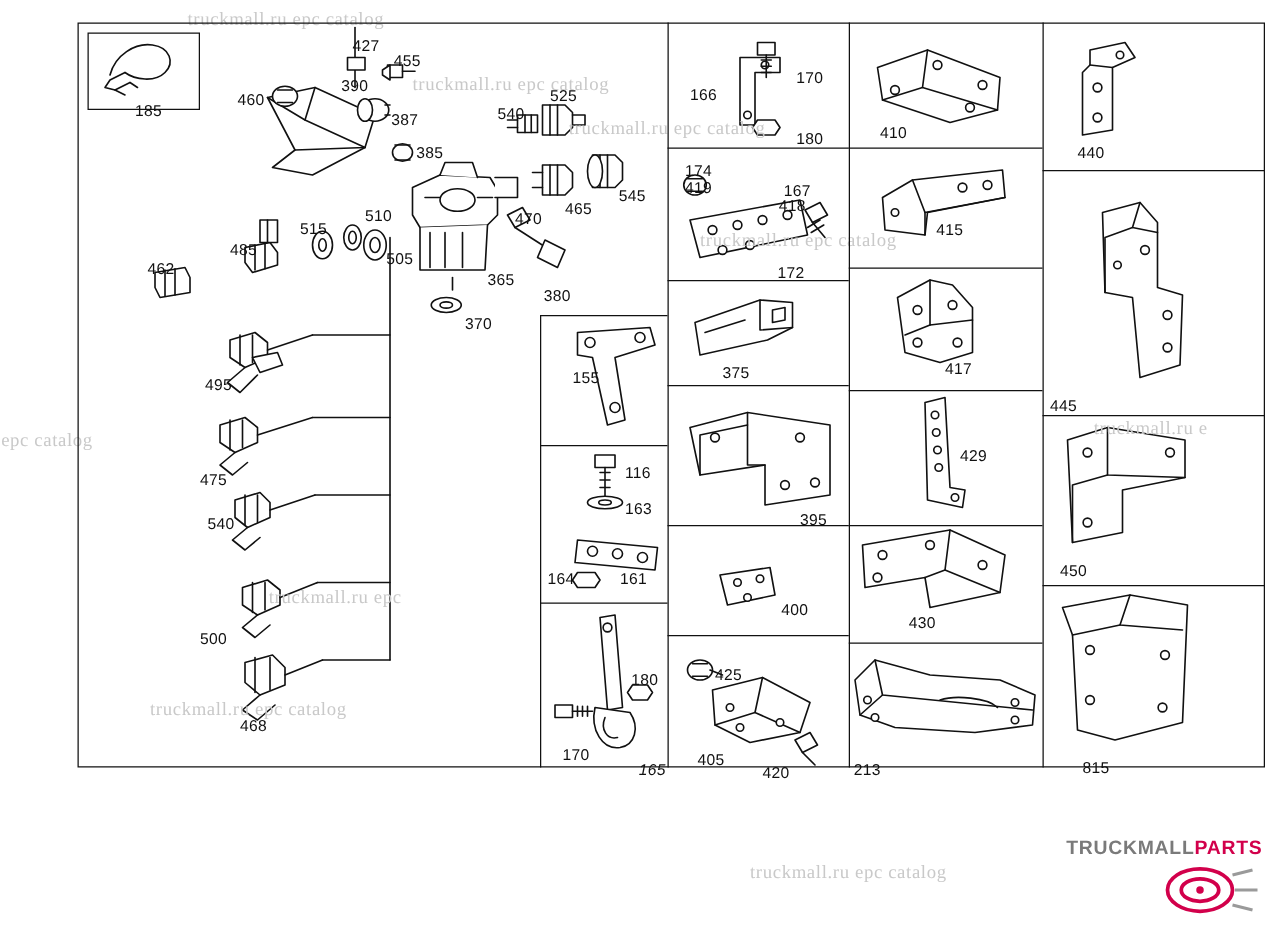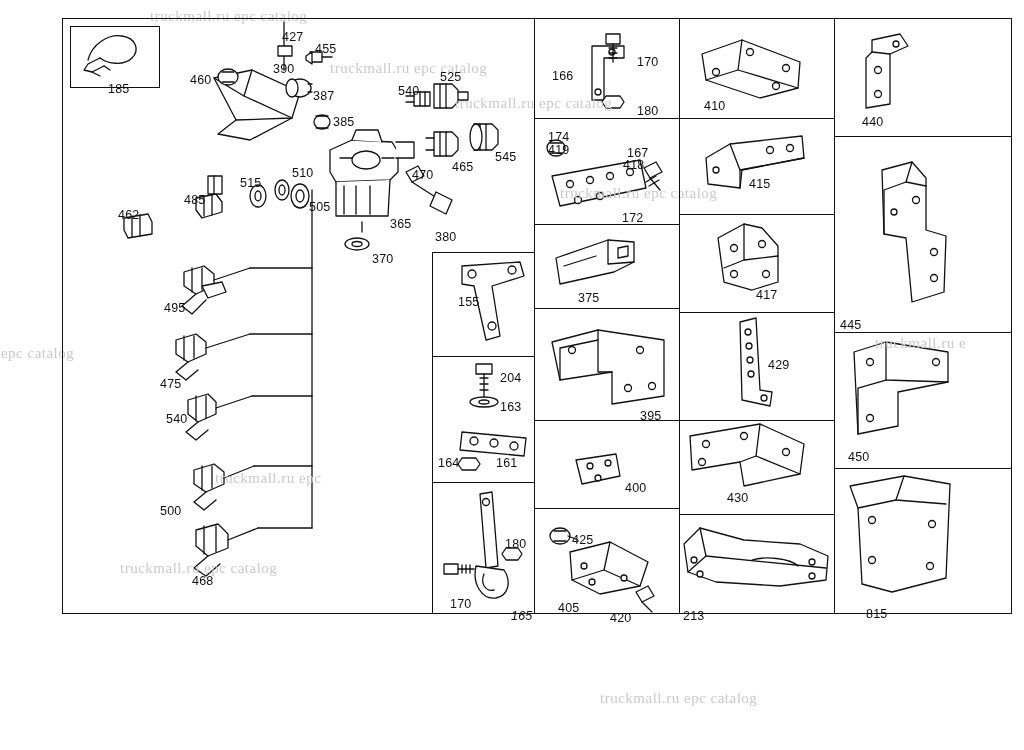--- a/index.html
+++ b/index.html
@@ -468,21 +468,21 @@
     <div class="lbl" style="left:118px;top:208px;">462</div>
     <div class="lbl" style="left:390px;top:217px;">365</div>
     <div class="lbl" style="left:435px;top:230px;">380</div>
     <div class="lbl" style="left:372px;top:252px;">370</div>
     <div class="lbl" style="left:164px;top:301px;">495</div>
     <div class="lbl" style="left:160px;top:377px;">475</div>
     <div class="lbl" style="left:166px;top:412px;">540</div>
     <div class="lbl" style="left:160px;top:504px;">500</div>
     <div class="lbl" style="left:192px;top:574px;">468</div>
     <div class="lbl" style="left:458px;top:295px;">155</div>
-    <div class="lbl" style="left:500px;top:371px;">204</div>
+    <div class="lbl" style="left:500px;top:371px;">116</div>
     <div class="lbl" style="left:500px;top:400px;">163</div>
     <div class="lbl" style="left:438px;top:456px;">164</div>
     <div class="lbl" style="left:496px;top:456px;">161</div>
     <div class="lbl" style="left:505px;top:537px;">180</div>
     <div class="lbl" style="left:450px;top:597px;">170</div>
     <div class="lbl" style="left:511px;top:609px;font-style:italic;">165</div>
     <div class="lbl" style="left:552px;top:69px;">166</div>
     <div class="lbl" style="left:637px;top:55px;">170</div>
     <div class="lbl" style="left:637px;top:104px;">180</div>
     <div class="lbl" style="left:548px;top:130px;">174</div>
@@ -501,14 +501,33 @@
     <div class="lbl" style="left:756px;top:288px;">417</div>
     <div class="lbl" style="left:768px;top:358px;">429</div>
     <div class="lbl" style="left:727px;top:491px;">430</div>
     <div class="lbl" style="left:683px;top:609px;">213</div>
     <div class="lbl" style="left:862px;top:115px;">440</div>
     <div class="lbl" style="left:840px;top:318px;">445</div>
     <div class="lbl" style="left:848px;top:450px;">450</div>
     <div class="lbl" style="left:866px;top:607px;">815</div>
   </div>
 
+  <div class="logo">
+    <div class="txt">
+      <span>TRUCKMALL</span><span class="p">PARTS</span>
+    </div>
+    <svg width="166" height="46" viewBox="0 0 166 46">
+      <g fill="none" stroke="#d2004b" stroke-width="3">
+        <ellipse cx="116" cy="24" rx="26" ry="17"></ellipse>
+        <ellipse cx="116" cy="24" rx="15" ry="9"></ellipse>
+      </g>
+      <g fill="none" stroke="#9a9a9a" stroke-width="2.5">
+        <path d="M142 12 L158 8"></path>
+        <path d="M144 24 L162 24"></path>
+        <path d="M142 36 L158 40"></path>
+      </g>
+      <g fill="#d2004b" stroke="none">
+        <circle cx="116" cy="24" r="3"></circle>
+      </g>
+    </svg>
+  </div>
 
 </div>
 
 </body></html>

